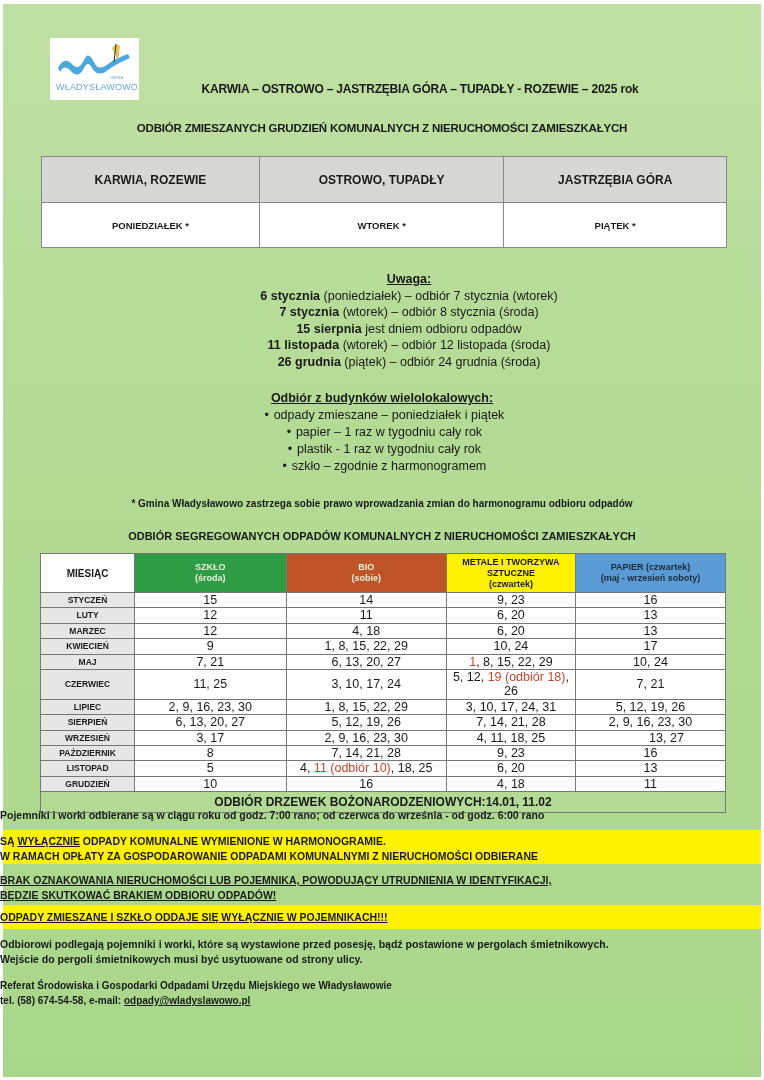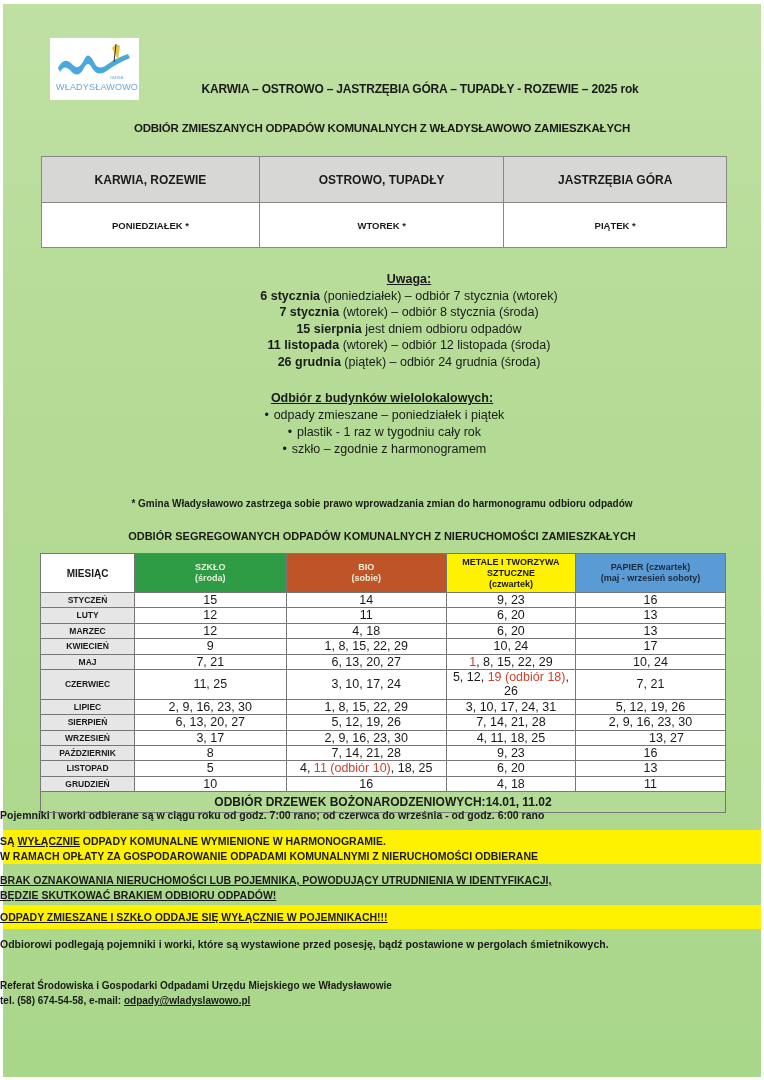--- a/index.html
+++ b/index.html
@@ -48,21 +48,21 @@
   <svg width="89" height="45" viewBox="0 0 89 45">
     <path d="M8 30 Q14 18 22 26 Q28 34 34 22 Q38 12 44 24 Q48 34 58 26 Q66 20 78 16 L80 20 Q66 26 58 32 Q48 40 42 30 Q38 22 34 30 Q28 42 20 32 Q14 26 10 34 Z" fill="#4aa8dd"></path>
     <path d="M62 10 Q66 4 70 8 L68 22 Z" fill="#e8c24a"></path>
     <path d="M66 6 L64 24" stroke="#333" stroke-width="1"></path>
   </svg>
   <span class="lg">GMINA</span>
   <span class="lt">WŁADYSŁAWOWO</span>
 </div>
 
 <div class="title t1 cond">KARWIA – OSTROWO – JASTRZĘBIA GÓRA – TUPADŁY - ROZEWIE – 2025 rok</div>
-<div class="title t2 cond">ODBIÓR ZMIESZANYCH ODPADÓW KOMUNALNYCH Z WŁADYSŁAWOWO ZAMIESZKAŁYCH</div>
+<div class="title t2 cond">ODBIÓR ZMIESZANYCH GRUDZIEŃ KOMUNALNYCH Z NIERUCHOMOŚCI ZAMIESZKAŁYCH</div>
 
 <table class="mixed cond">
   <tbody>
       <tr class="h">
     <td>KARWIA, ROZEWIE</td>
     <td>OSTROWO, TUPADŁY</td>
     <td>JASTRZĘBIA GÓRA</td>
   </tr>
   <tr class="d">
     <td>PONIEDZIAŁEK *</td>
@@ -80,20 +80,21 @@
       <div><b>15 sierpnia</b><span> jest dniem odbioru odpadów</span></div>
       <div><b>11 listopada</b><span> (wtorek) – odbiór 12 listopada (środa)</span></div>
       <div><b>26 grudnia</b><span> (piątek) – odbiór 24 grudnia (środa)</span></div>
     </div>
 </div>
 
 <div class="bl" style="top:390px;">
   <div><b class="ul">Odbiór z budynków wielolokalowych:</b></div>
   <div id="multi-items">
       <div><span class="dot">•</span><span>odpady zmieszane – poniedziałek i piątek</span></div>
+      <div><span class="dot">•</span><span>papier – 1 raz w tygodniu cały rok</span></div>
       <div><span class="dot">•</span><span>plastik - 1 raz w tygodniu cały rok</span></div>
       <div><span class="dot">•</span><span>szkło – zgodnie z harmonogramem</span></div>
     </div>
 </div>
 
 <div class="small cond" style="top:498px;">* Gmina Władysławowo zastrzega sobie prawo wprowadzania zmian do harmonogramu odbioru odpadów</div>
 <div class="small cond" style="top:530px; font-size:11px;">ODBIÓR SEGREGOWANYCH ODPADÓW KOMUNALNYCH Z NIERUCHOMOŚCI ZAMIESZKAŁYCH</div>
 
 <table class="seg">
   <tbody id="seg-body">
@@ -221,18 +222,19 @@
   <div class="ul">BĘDZIE SKUTKOWAĆ BRAKIEM ODBIORU ODPADÓW!</div>
 </div>
 
 <div class="ystrip" style="top:905px; height:24px;"></div>
 <div class="para cond" style="top:910px;">
   <span class="ul">ODPADY ZMIESZANE I SZKŁO ODDAJE SIĘ WYŁĄCZNIE W POJEMNIKACH!!!</span>
 </div>
 
 <div class="para cond" style="top:937px;">
   <div>Odbiorowi podlegają pojemniki i worki, które są wystawione przed posesję, bądź postawione w pergolach śmietnikowych.</div>
+  <div>Wejście do pergoli śmietnikowych musi być usytuowane od strony ulicy.</div>
 </div>
 
 <div class="para cond" style="top:978px; font-size:10px;">
   <div>Referat Środowiska i Gospodarki Odpadami Urzędu Miejskiego we Władysławowie</div>
   <div><span>tel. (58) 674-54-58, e-mail: </span><span class="ul">odpady@wladyslawowo.pl</span></div>
 </div>
 
 </body></html>

